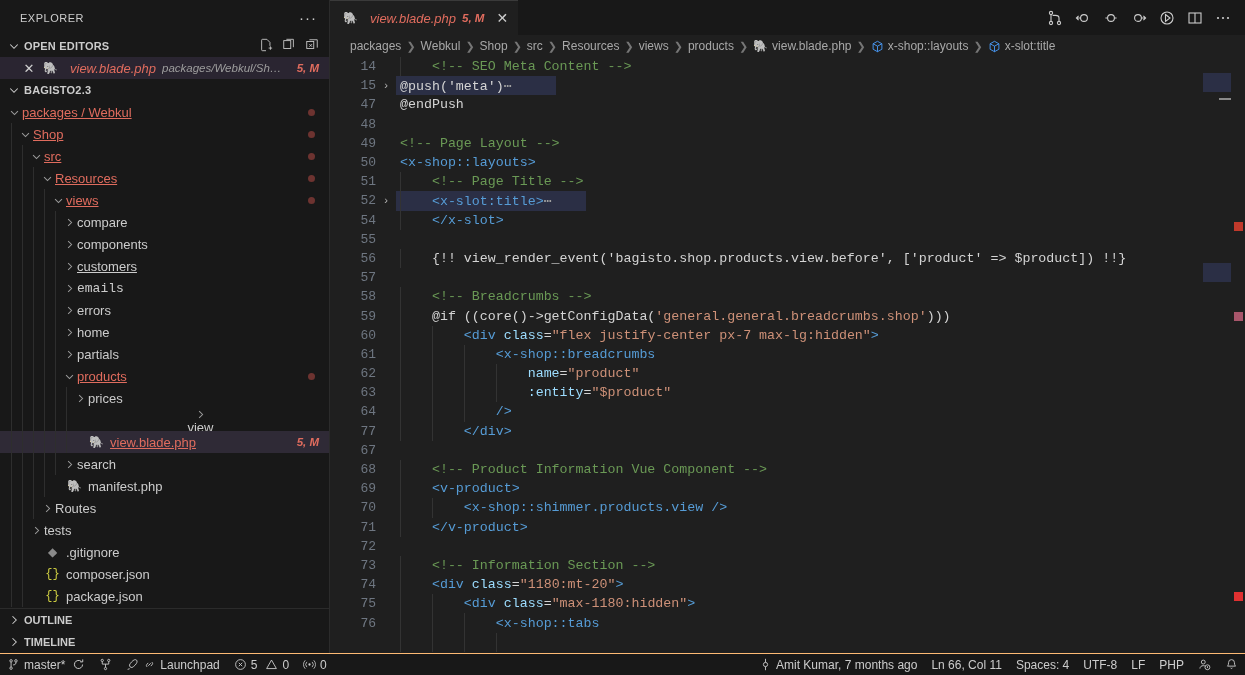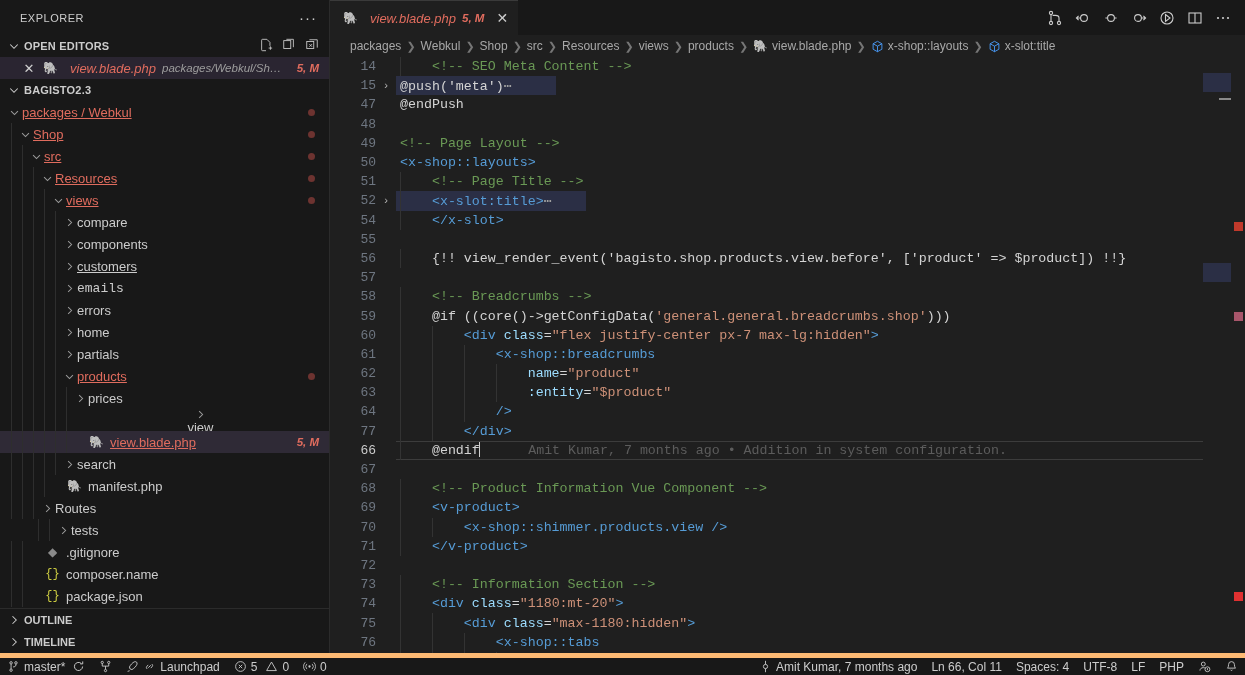--- a/index.html
+++ b/index.html
@@ -150,21 +150,21 @@
   .ruler .mark { position: absolute; right: 2px; width: 9px; height: 9px; }
   .ruler .sbthumb { position: absolute; left:2px; right:2px; background: #4a4a4a; border-radius:2px; }
   .minimap { width: 28px; min-width: 28px; background: #1f1f1f; position: relative; }
   .mm-block { position: absolute; background: #2b2f45; left: 0; right: 0; }
   .mm-line { position: absolute; height: 2px; background: #8a8a8a; }
 
   
   .statusbar {
     height: 22px; min-height: 22px; background: #181818; display: flex;
     align-items: center; font-size: 12px; color: #cccccc;
-    border-top: 5px solid #fdba74;
+    border-top: 1px solid #fdba74;
   }
   .sb-left { display: flex; align-items: center; }
   .sb-right { display: flex; align-items: center; margin-left: auto; }
   .sb-item { display: flex; align-items: center; gap: 4px; padding: 0 7px; height: 22px; }
   .sb-item svg { width: 13px; height: 13px; }
 </style>
 </head>
 <body>
 
 <div class="app">
@@ -462,21 +462,21 @@
             <span class="twist">
               <svg viewBox="0 0 16 16">
                 <path d="M6 3l5 5-5 5" fill="none" stroke="currentColor" stroke-width="1.5"></path>
               </svg>
             </span>
             <span class="label">Routes</span>
             <span class="indent-guide" style="left: 11px;"></span>
             <span class="indent-guide" style="left: 22px;"></span>
             <span class="indent-guide" style="left: 33px;"></span>
           </div>
-          <div class="trow" style="padding-left: 28px; margin-left: 27px;">
+          <div class="trow" style="padding-left: 28px;">
             <span class="twist">
               <svg viewBox="0 0 16 16">
                 <path d="M6 3l5 5-5 5" fill="none" stroke="currentColor" stroke-width="1.5"></path>
               </svg>
             </span>
             <span class="label">tests</span>
             <span class="indent-guide" style="left: 11px;"></span>
             <span class="indent-guide" style="left: 22px;"></span>
           </div>
           <div class="trow" style="padding-left: 28px;">
@@ -486,21 +486,21 @@
             </span>
             <span class="label">.gitignore</span>
             <span class="indent-guide" style="left: 11px;"></span>
             <span class="indent-guide" style="left: 22px;"></span>
           </div>
           <div class="trow" style="padding-left: 28px;">
             <span class="twist"></span>
             <span class="fi">
               <span class="json-icon">{}</span>
             </span>
-            <span class="label">composer.name</span>
+            <span class="label">composer.json</span>
             <span class="indent-guide" style="left: 11px;"></span>
             <span class="indent-guide" style="left: 22px;"></span>
           </div>
           <div class="trow" style="padding-left: 28px;">
             <span class="twist"></span>
             <span class="fi">
               <span class="json-icon">{}</span>
             </span>
             <span class="label">package.json</span>
             <span class="indent-guide" style="left: 11px;"></span>
@@ -661,21 +661,20 @@
             <div class="line"><span class="ln">56</span><span class="foldarrow"></span><span class="ctext"><span class="c-plain">    {!! view_render_event('bagisto.shop.products.view.before', ['product' =&gt; $product]) !!}</span></span><span class="igline" style="left: 70px;"></span></div>
             <div class="line"><span class="ln">57</span><span class="foldarrow"></span><span class="ctext"></span></div>
             <div class="line"><span class="ln">58</span><span class="foldarrow"></span><span class="ctext"><span class="c-plain">    </span><span class="c-comment">&lt;!-- Breadcrumbs --&gt;</span></span><span class="igline" style="left: 70px;"></span></div>
             <div class="line"><span class="ln">59</span><span class="foldarrow"></span><span class="ctext"><span class="c-plain">    @if ((core()-&gt;getConfigData(</span><span class="c-str">'general.general.breadcrumbs.shop'</span><span class="c-plain">)))</span></span><span class="igline" style="left: 70px;"></span></div>
             <div class="line"><span class="ln">60</span><span class="foldarrow"></span><span class="ctext"><span class="c-plain">        </span><span class="c-tag">&lt;div </span><span class="c-attr">class</span><span class="c-plain">=</span><span class="c-str">"flex justify-center px-7 max-lg:hidden"</span><span class="c-tag">&gt;</span></span><span class="igline" style="left: 70px;"></span><span class="igline" style="left: 102.04px;"></span></div>
             <div class="line"><span class="ln">61</span><span class="foldarrow"></span><span class="ctext"><span class="c-plain">            </span><span class="c-tag">&lt;x-shop::breadcrumbs</span></span><span class="igline" style="left: 70px;"></span><span class="igline" style="left: 102.04px;"></span><span class="igline" style="left: 134.08px;"></span></div>
             <div class="line"><span class="ln">62</span><span class="foldarrow"></span><span class="ctext"><span class="c-plain">                </span><span class="c-attr">name</span><span class="c-plain">=</span><span class="c-str">"product"</span></span><span class="igline" style="left: 70px;"></span><span class="igline" style="left: 102.04px;"></span><span class="igline" style="left: 134.08px;"></span><span class="igline" style="left: 166.12px;"></span></div>
             <div class="line"><span class="ln">63</span><span class="foldarrow"></span><span class="ctext"><span class="c-plain">                </span><span class="c-attr">:entity</span><span class="c-plain">=</span><span class="c-str">"$product"</span></span><span class="igline" style="left: 70px;"></span><span class="igline" style="left: 102.04px;"></span><span class="igline" style="left: 134.08px;"></span><span class="igline" style="left: 166.12px;"></span></div>
             <div class="line"><span class="ln">64</span><span class="foldarrow"></span><span class="ctext"><span class="c-plain">            </span><span class="c-tag">/&gt;</span></span><span class="igline" style="left: 70px;"></span><span class="igline" style="left: 102.04px;"></span><span class="igline" style="left: 134.08px;"></span></div>
             <div class="line"><span class="ln">77</span><span class="foldarrow"></span><span class="ctext"><span class="c-plain">        </span><span class="c-tag">&lt;/div&gt;</span></span><span class="igline" style="left: 70px;"></span><span class="igline" style="left: 102.04px;"></span></div>
-            <div class="line active"><div class="cur-line-box"></div><span class="ln">66</span><span class="foldarrow"></span><span class="ctext"><span class="c-plain">    @endif</span><span class="caret"></span><span class="blame">      Amit Kumar, 7 months ago • Addition in system configuration.</span></span><span class="igline" style="left: 70px;"></span></div>
             <div class="line"><span class="ln">67</span><span class="foldarrow"></span><span class="ctext"></span></div>
             <div class="line"><span class="ln">68</span><span class="foldarrow"></span><span class="ctext"><span class="c-plain">    </span><span class="c-comment">&lt;!-- Product Information Vue Component --&gt;</span></span><span class="igline" style="left: 70px;"></span></div>
             <div class="line"><span class="ln">69</span><span class="foldarrow"></span><span class="ctext"><span class="c-plain">    </span><span class="c-tag">&lt;v-product&gt;</span></span><span class="igline" style="left: 70px;"></span></div>
             <div class="line"><span class="ln">70</span><span class="foldarrow"></span><span class="ctext"><span class="c-plain">        </span><span class="c-tag">&lt;x-shop::shimmer.products.view /&gt;</span></span><span class="igline" style="left: 70px;"></span><span class="igline" style="left: 102.04px;"></span></div>
             <div class="line"><span class="ln">71</span><span class="foldarrow"></span><span class="ctext"><span class="c-plain">    </span><span class="c-tag">&lt;/v-product&gt;</span></span><span class="igline" style="left: 70px;"></span></div>
             <div class="line"><span class="ln">72</span><span class="foldarrow"></span><span class="ctext"></span></div>
             <div class="line"><span class="ln">73</span><span class="foldarrow"></span><span class="ctext"><span class="c-plain">    </span><span class="c-comment">&lt;!-- Information Section --&gt;</span></span><span class="igline" style="left: 70px;"></span></div>
             <div class="line"><span class="ln">74</span><span class="foldarrow"></span><span class="ctext"><span class="c-plain">    </span><span class="c-tag">&lt;div </span><span class="c-attr">class</span><span class="c-plain">=</span><span class="c-str">"1180:mt-20"</span><span class="c-tag">&gt;</span></span><span class="igline" style="left: 70px;"></span></div>
             <div class="line"><span class="ln">75</span><span class="foldarrow"></span><span class="ctext"><span class="c-plain">        </span><span class="c-tag">&lt;div </span><span class="c-attr">class</span><span class="c-plain">=</span><span class="c-str">"max-1180:hidden"</span><span class="c-tag">&gt;</span></span><span class="igline" style="left: 70px;"></span><span class="igline" style="left: 102.04px;"></span></div>
             <div class="line"><span class="ln">76</span><span class="foldarrow"></span><span class="ctext"><span class="c-plain">            </span><span class="c-tag">&lt;x-shop::tabs</span></span><span class="igline" style="left: 70px;"></span><span class="igline" style="left: 102.04px;"></span><span class="igline" style="left: 134.08px;"></span></div>

